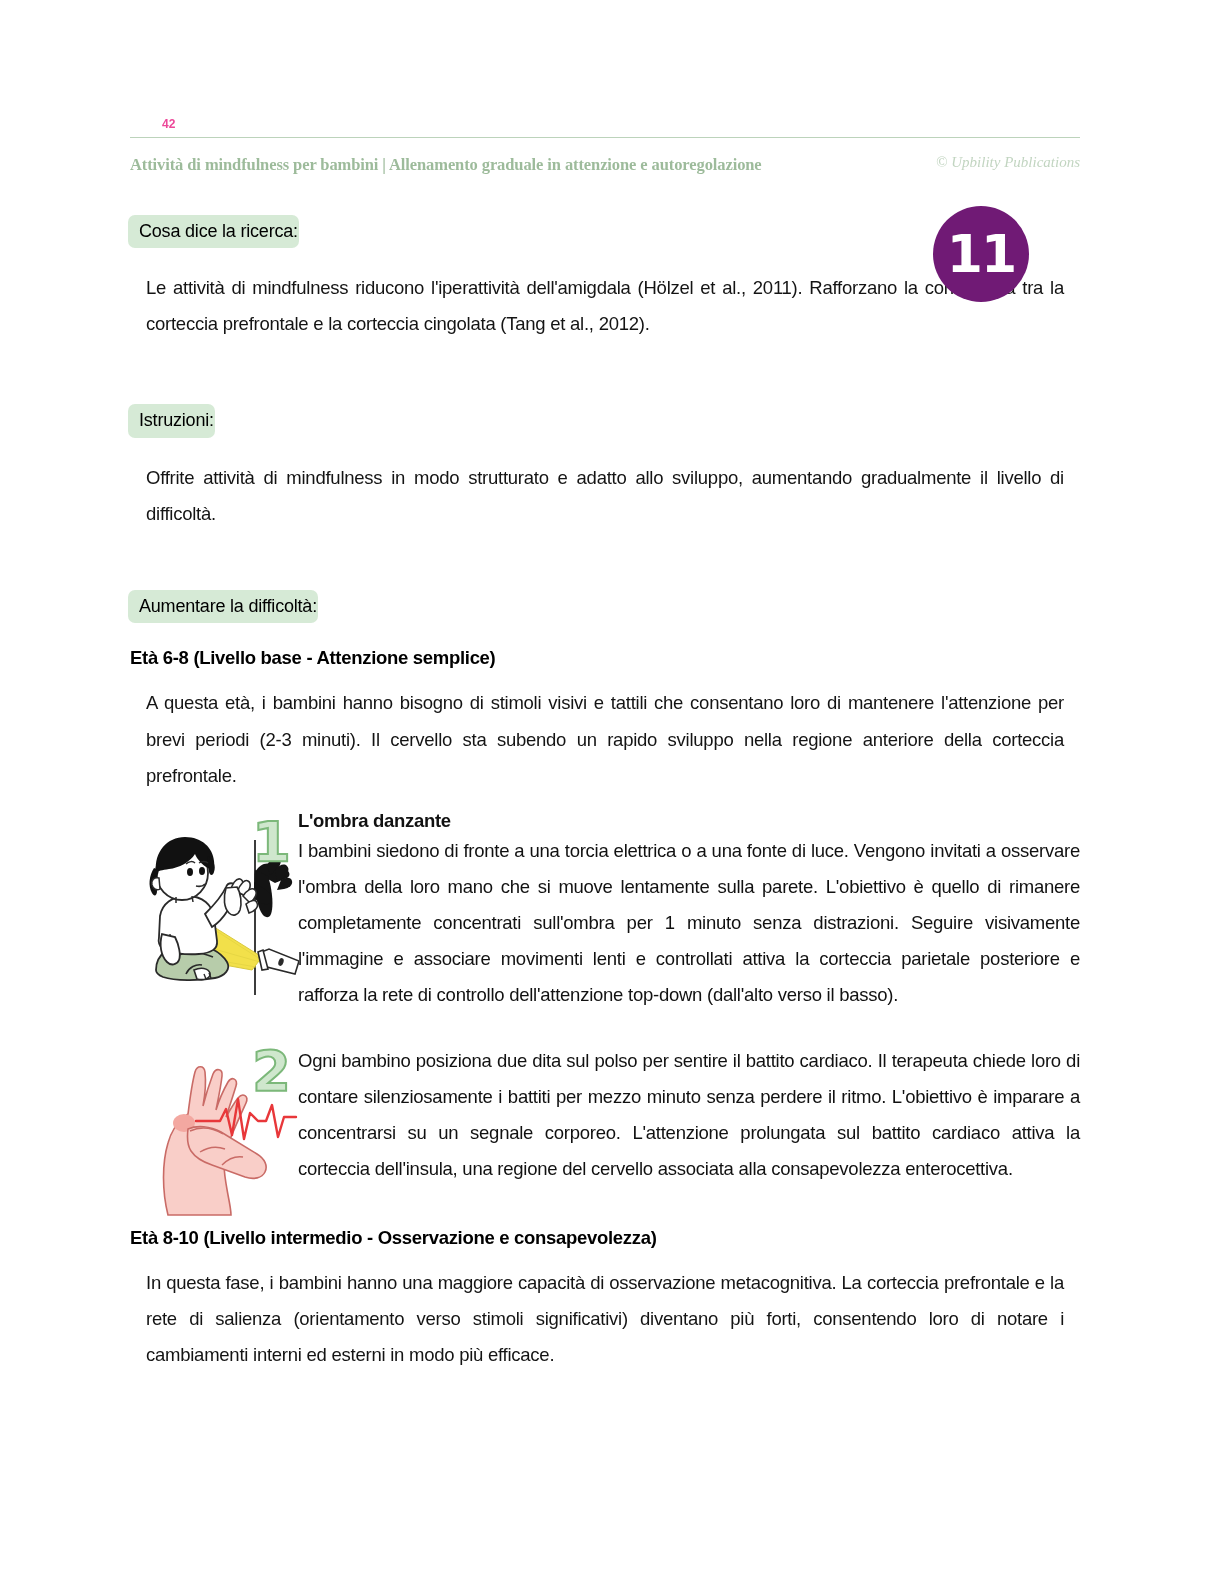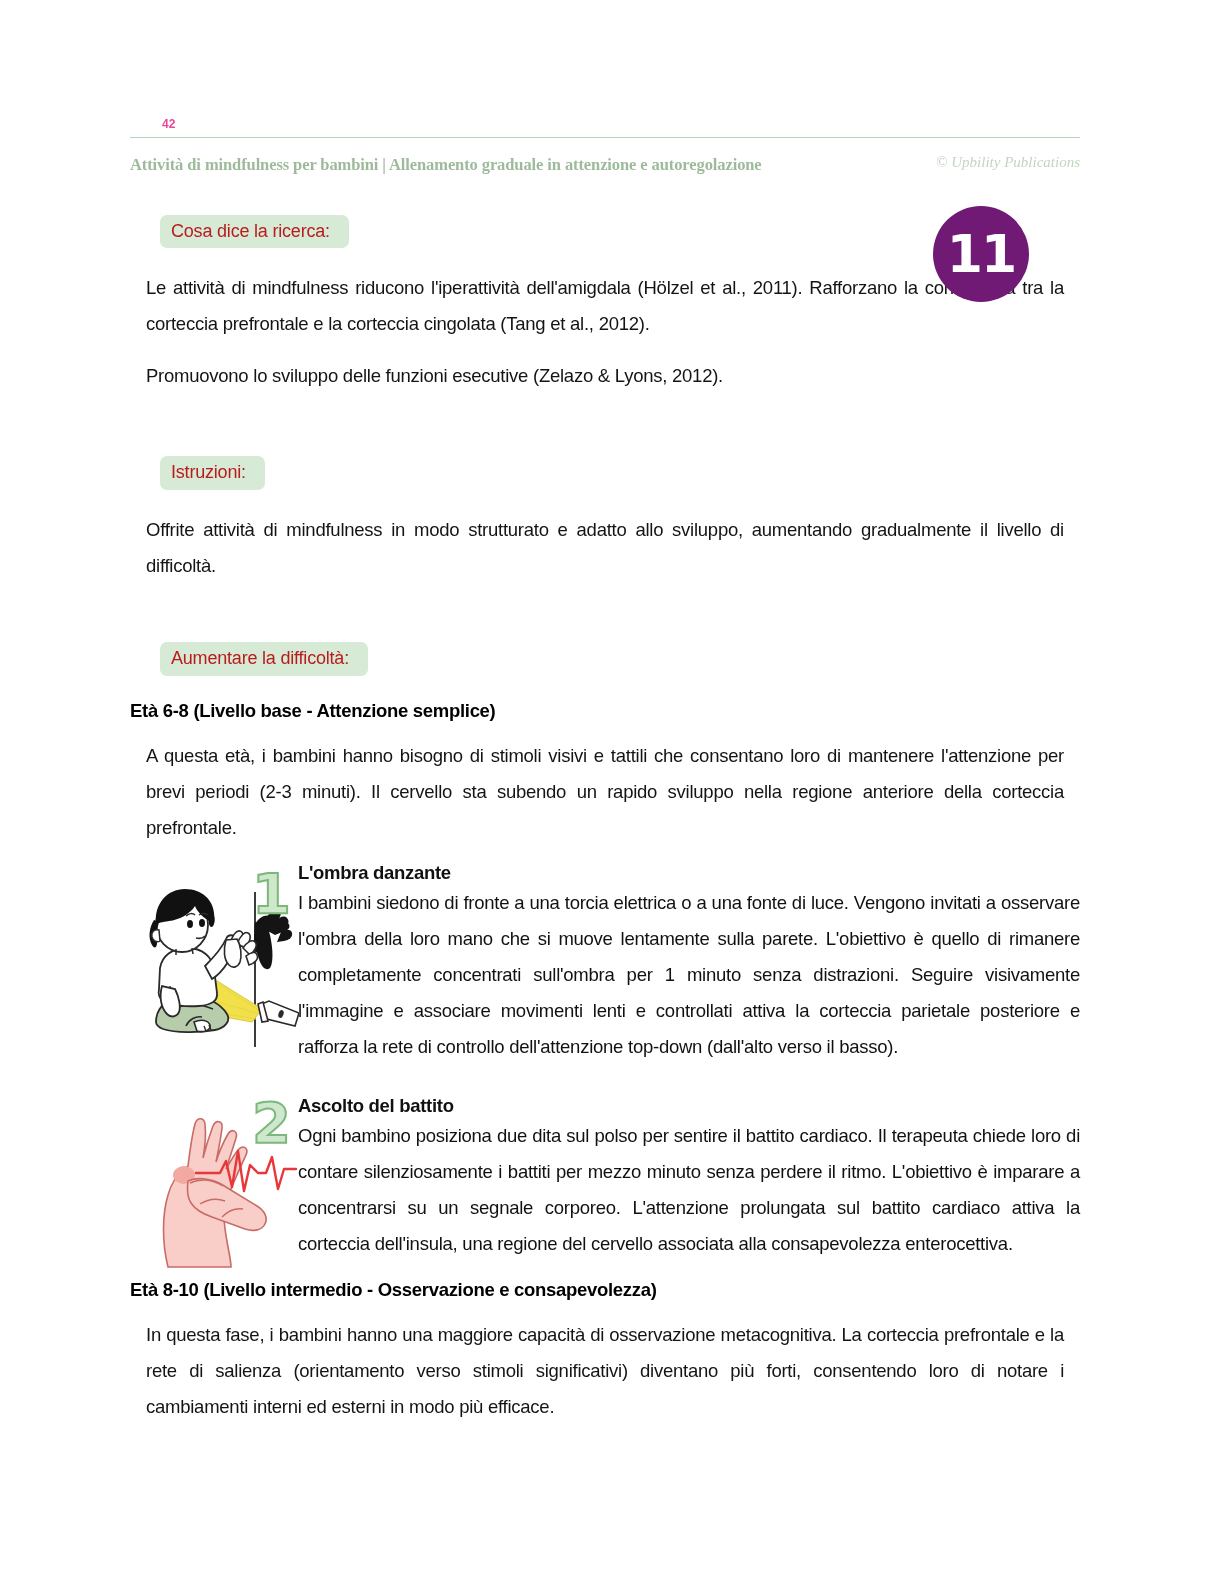--- a/index.html
+++ b/index.html
@@ -85,26 +85,25 @@
     font-weight: 700;
     letter-spacing: -2px;
     font-family: "DejaVu Sans", sans-serif;
   }
 
   
   .pill {
     display: inline-block;
     background: #d6ead6;
     border-radius: 7px;
-    padding: 5px 19px 6px 11px;
+    padding: 5px 1px 6px 11px;
     font-size: 18px;
-    color: #b91c1c;
+    color: #000000;
     line-height: 1.25;
     letter-spacing: -0.2px;
-    margin-left: 32px;
   }
 
   .pill-wrap { margin-top: 36px; margin-left: -2px; }
 
   
   p.body {
     font-size: 18.5px;
     line-height: 1.95;
     text-align: justify;
     margin: 16px;
@@ -176,21 +175,20 @@
     <div class="header-row">
       <div class="header-title">Attività di mindfulness per bambini | Allenamento graduale in attenzione e autoregolazione</div>
       <div class="copyright">© Upbility Publications</div>
     </div>
 
     <div class="pill-wrap">
       <span class="pill">Cosa dice la ricerca:</span>
     </div>
     <div class="para-block">
       <p class="body">Le attività di mindfulness riducono l'iperattività dell'amigdala (Hölzel et al., 2011). Rafforzano la connettività tra la corteccia prefrontale e la corteccia cingolata (Tang et al., 2012).</p>
-      <p class="body" style="text-align:left">Promuovono lo sviluppo delle funzioni esecutive (Zelazo &amp; Lyons, 2012).</p>
     </div>
 
     <div class="pill-wrap" style="margin-top:62px">
       <span class="pill">Istruzioni:</span>
     </div>
     <div class="para-block">
       <p class="body">Offrite attività di mindfulness in modo strutturato e adatto allo sviluppo, aumentando gradualmente il livello di difficoltà.</p>
     </div>
 
     <div class="pill-wrap" style="margin-top:58px">
@@ -286,21 +284,20 @@
           <path d="M54 82 c9-4 22-3 33 3 l36 22 c8 5 11 12 8 18 -3 6-11 8-20 5 l-33-12 c-9-3-17-8-21-14 -4-6-4-14-3-22z" fill="#f9cec8" stroke="#c96b66" stroke-width="1.6"></path>
           <path d="M56 84 c11-5 23-3 33 3" fill="none" stroke="#c96b66" stroke-width="1.4"></path>
           <path d="M66 105 c8-5 17-6 25-3" fill="none" stroke="#c96b66" stroke-width="1.4"></path>
           <path d="M88 118 c6-6 14-9 21-8" fill="none" stroke="#c96b66" stroke-width="1.4"></path>
 
           <polyline points="62,74 86,74 92,62 98,88 104,52 110,92 116,66 124,74 132,74 138,58 144,90 150,70 162,70" fill="none" stroke="#e8373a" stroke-width="2.4" stroke-linejoin="round" stroke-linecap="round"></polyline>
         </svg>
       </div>
       <div class="numeral" style="left:122px; top:0px;">2</div>
       <div class="txt">
-        <p class="act-title">Ascolto del battito</p>
         <p class="act-body">Ogni bambino posiziona due dita sul polso per sentire il battito cardiaco. Il terapeuta chiede loro di contare silenziosamente i battiti per mezzo minuto senza perdere il ritmo. L'obiettivo è imparare a concentrarsi su un segnale corporeo. L'attenzione prolungata sul battito cardiaco attiva la corteccia dell'insula, una regione del cervello associata alla consapevolezza enterocettiva.</p>
       </div>
     </div>
 
     <div style="margin-top:14px">
       <p class="sect-head">Età 8-10 (Livello intermedio - Osservazione e consapevolezza)</p>
       <p class="body">In questa fase, i bambini hanno una maggiore capacità di osservazione metacognitiva. La corteccia prefrontale e la rete di salienza (orientamento verso stimoli significativi) diventano più forti, consentendo loro di notare i cambiamenti interni ed esterni in modo più efficace.</p>
     </div>
 
   </div>

